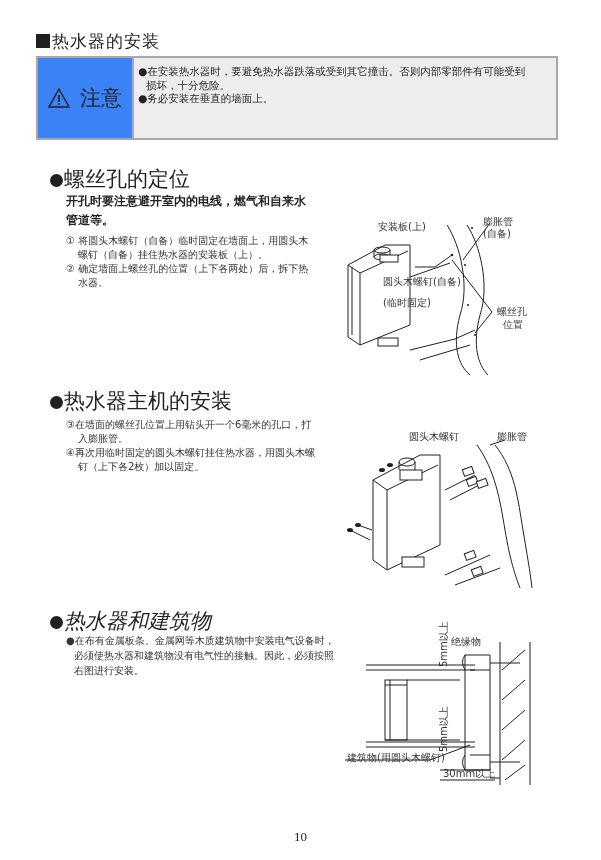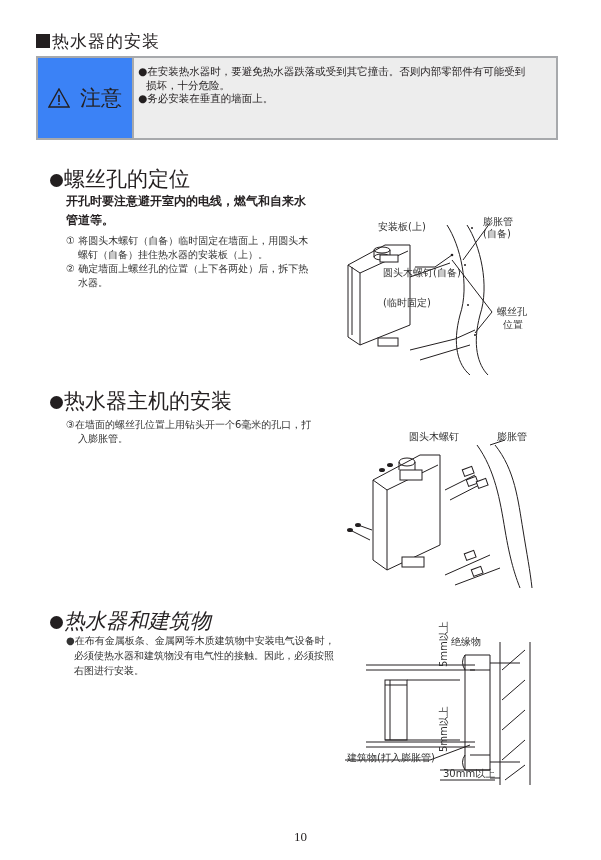--- a/index.html
+++ b/index.html
@@ -86,30 +86,31 @@
     <circle cx="122" cy="50" r="1.3"></circle>
       <circle cx="142" cy="23" r="1"></circle>
       <circle cx="135" cy="60" r="1"></circle>
     <circle cx="138" cy="100" r="1"></circle>
       <circle cx="145" cy="130" r="1"></circle>
   </g>
 </svg>
 <div class="abs lbl" style="left:378px; top:220px;">安装板(上)</div>
 <div class="abs lbl" style="left:483px; top:215px;">膨胀管</div>
 <div class="abs lbl" style="left:483px; top:227px;">(自备)</div>
-<div class="abs lbl" style="left:383px; top:266px;">圆头木螺钉(自备)</div>
+<div class="abs lbl" style="left:383px; top:275px;">圆头木螺钉(自备)</div>
 <div class="abs lbl" style="left:383px; top:296px;">(临时固定)</div>
 <div class="abs lbl" style="left:497px; top:305px;">螺丝孔</div>
 <div class="abs lbl" style="left:503px; top:318px;">位置</div>
 
 <div class="abs h2" style="left:50px; top:387px;">
   <span class="dot"></span><span>热水器主机的安装</span>
 </div>
 <div class="abs steps" style="left:66px; top:418px; width:252px;">
   <div class="it">③在墙面的螺丝孔位置上用钻头开一个6毫米的孔口，打入膨胀管。</div>
+  <div class="it">④再次用临时固定的圆头木螺钉挂住热水器，用圆头木螺钉（上下各2枚）加以固定。</div>
 </div>
 
 <svg class="abs" style="left:330px; top:430px;" width="230" height="160" viewBox="0 0 230 160">
   <g fill="none" stroke="#231f20" stroke-width="1">
     <path d="M43 50 L43 130 L57 140 L57 60 Z" fill="#fff"></path>
     <path d="M43 50 L90 25 L110 25 L110 115 L57 140"></path>
     <path d="M57 60 L108 35"></path>
     <ellipse cx="77" cy="32" rx="8" ry="4"></ellipse>
     <path d="M69 32 L69 40 M85 32 L85 40"></path>
     <rect x="70" y="40" width="22" height="10" fill="#fff"></rect>
@@ -160,16 +161,16 @@
     <path d="M26 35 L135 35 M26 40 L135 40"></path>
     <path d="M26 112 L135 112 M26 117 L135 117"></path>
     <path d="M5 130 L90 130 L130 115"></path>
     <path d="M100 140 L150 140 M100 150 L155 150"></path>
     <path d="M160 148 L150 148"></path>
   </g>
 </svg>
 <div class="abs lbl" style="left:451px; top:635px;">绝缘物</div>
 <div class="abs lbl" style="left:437px; top:667px; transform:rotate(-90deg); transform-origin:left top;">5mm以上</div>
 <div class="abs lbl" style="left:437px; top:752px; transform:rotate(-90deg); transform-origin:left top;">5mm以上</div>
-<div class="abs lbl" style="left:347px; top:751px;">建筑物(打入膨胀管)</div>
+<div class="abs lbl" style="left:347px; top:751px;">建筑物(用圆头木螺钉)</div>
 <div class="abs lbl" style="left:443px; top:767px;">30mm以上</div>
 
 <div class="abs pno">10</div>
 
 </body></html>

